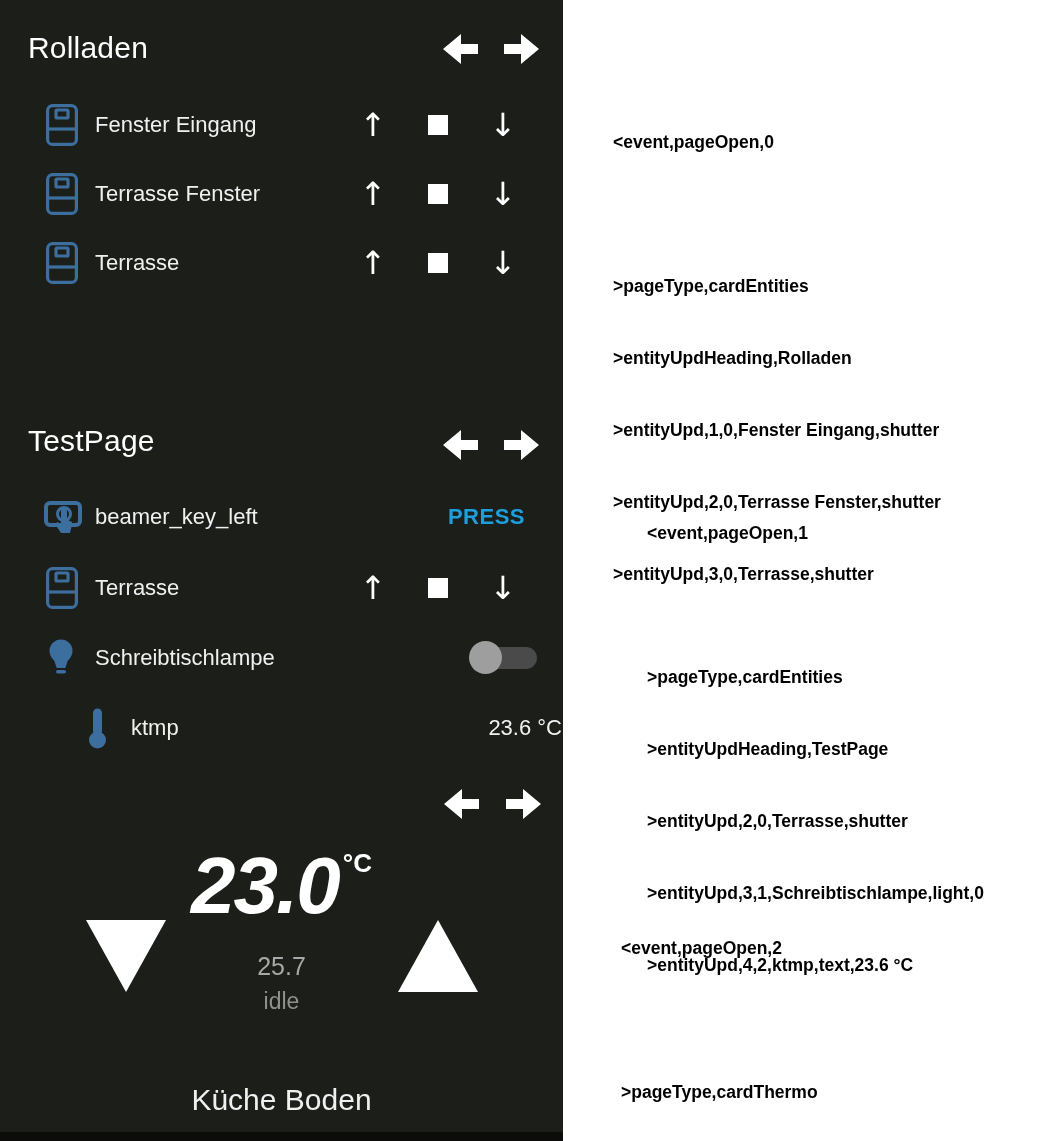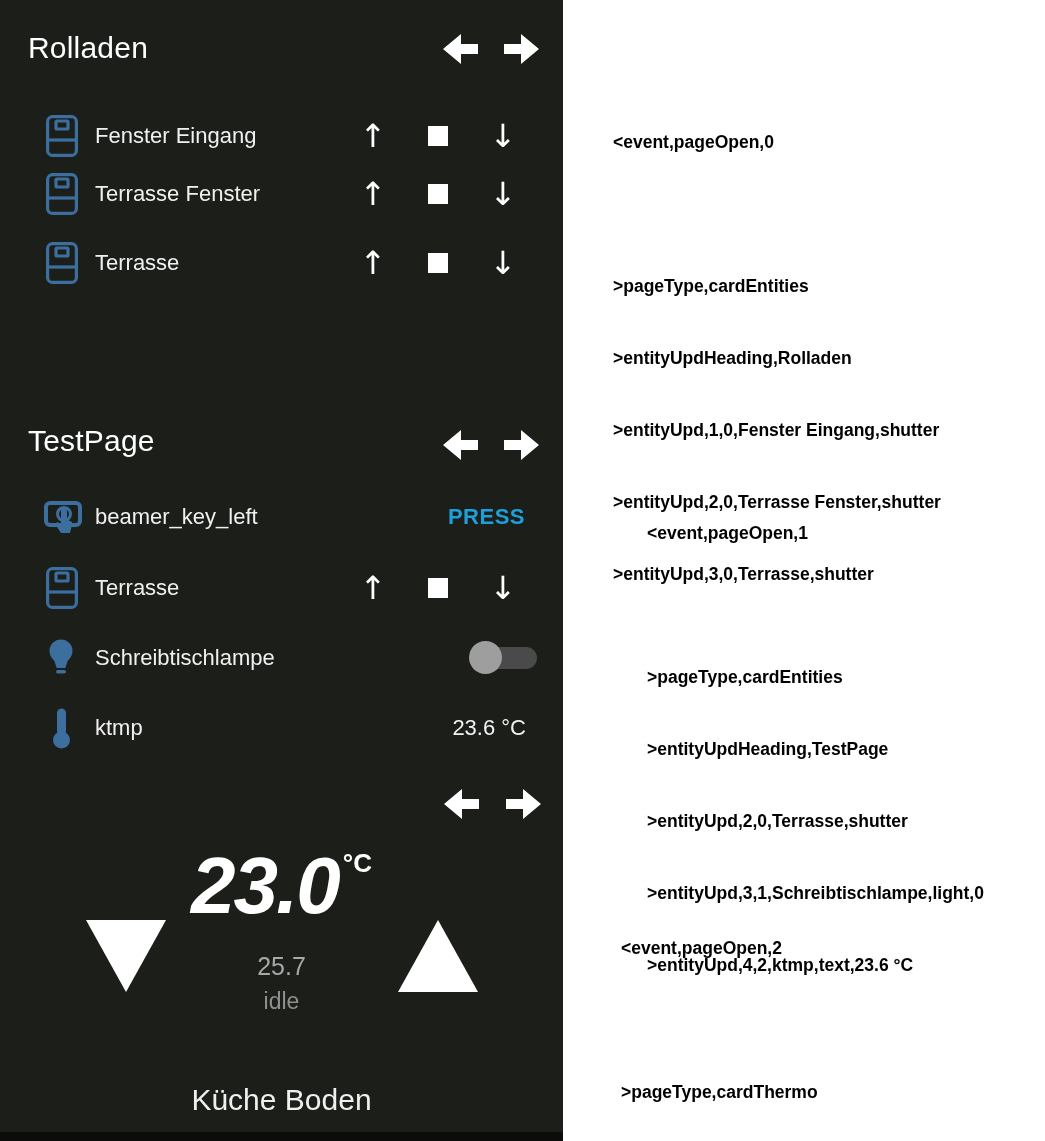--- a/index.html
+++ b/index.html
@@ -52,21 +52,21 @@
       </span>
     </div>
     <div class="nav-arrow" style="left:504px;top:33px;">
       <span>
         <svg width="36" height="32" viewBox="0 0 36 32">
             <polygon points="0,11 17,11 17,1 35,16 17,31 17,21 0,21" fill="#ffffff"></polygon>
           </svg>
       </span>
     </div>
 
-    <div class="row" style="top:110px;">
+    <div class="row" style="top:99px;">
       <span class="ent-icon">
         <svg width="32" height="42" viewBox="0 0 32 42" fill="none" stroke="#3c6e9e" stroke-width="3.2">
           <rect x="1.6" y="1.6" width="28.8" height="38.8" rx="5"></rect>
             <line x1="2" y1="25" x2="30" y2="25"></line>
             <rect x="10" y="6" width="12" height="8" rx="1"></rect>
           </svg>
       </span>
       <span class="ent-label">Fenster Eingang</span>
       <span class="ctl ctl-up">↑</span>
       <span class="ctl-stop"></span>
@@ -152,21 +152,21 @@
           <rect x="10" y="31" width="10" height="3.6" rx="1.8"></rect>
         </svg>
       </span>
       <span class="ent-label">Schreibtischlampe</span>
       <span class="toggle">
         <span class="track"></span>
         <span class="knob"></span>
       </span>
     </div>
 
-    <div class="row" style="top:702px;">
+    <div class="row" style="top:702px;margin-left:36px;">
       <span class="ent-icon" style="left:50px;top:5px;">
         <svg width="22" height="42" viewBox="0 0 22 42" fill="#3c6e9e">
           <rect x="7" y="1.5" width="9" height="27" rx="4.5"></rect>
           <circle cx="11.5" cy="33" r="8.5"></circle>
         </svg>
       </span>
       <span class="ent-label">ktmp</span>
       <span class="text-val">23.6 °C</span>
     </div>
 

